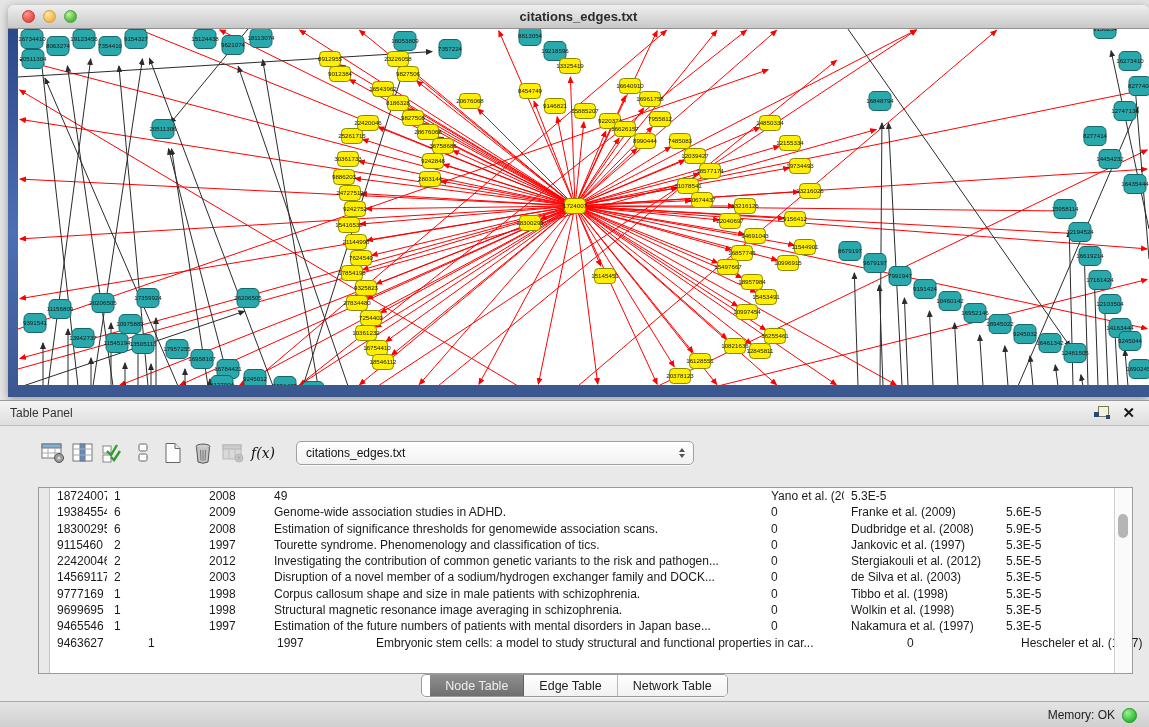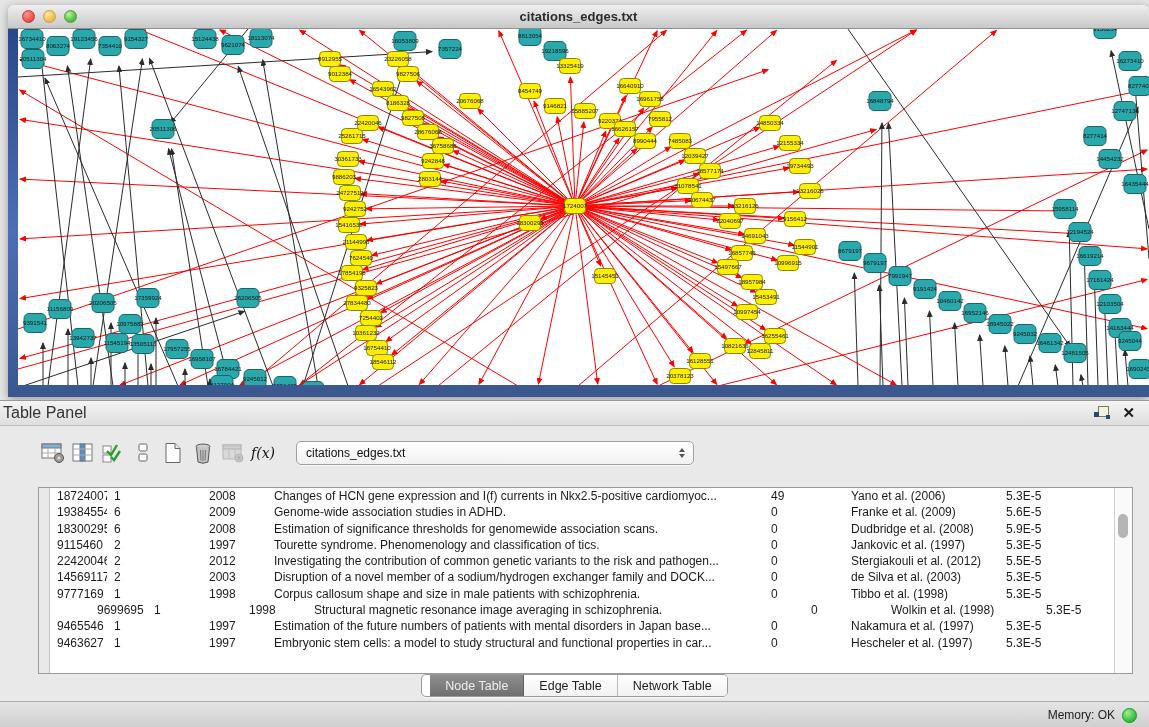--- a/index.html
+++ b/index.html
@@ -18,21 +18,21 @@
   .win-title{position:absolute;left:0;right:0;text-align:center;font-size:13px;font-weight:600;color:#2b2b2b;}
   .net-frame{position:absolute;top:24px;left:0;right:0;bottom:0;
     background:linear-gradient(180deg,#2b4788,#4c6fb5 55%,#3a578f);}
   .net-canvas{position:absolute;left:10px;top:0;right:0;bottom:12px;background:#ffffff;overflow:hidden;}
   .net-canvas svg{display:block;}
 
   
   .table-panel{position:absolute;left:0;top:400px;width:1149px;height:327px;background:#e9e9e9;border-top:1px solid #9a9a9a;}
   .tp-header{height:24px;background:linear-gradient(#f4f4f4,#dedede);border-bottom:1px solid #bdbdbd;
     display:flex;align-items:center;}
-  .tp-title{font-size:16px;color:#333;padding-left:3px;flex:1;}
+  .tp-title{font-size:12px;color:#333;padding-left:10px;flex:1;}
   .tp-hicons{display:flex;align-items:center;gap:12px;padding-right:14px;}
   .float-ic{width:16px;height:14px;position:relative;}
   .float-ic .sq1{position:absolute;left:4px;top:0;width:9px;height:9px;border:1px solid #7a7a55;background:#f2f2e0;}
   .float-ic .sq2{position:absolute;left:0;top:6px;width:5px;height:5px;background:#274a72;}
   .float-ic .sq3{position:absolute;right:0;top:9px;width:4px;height:4px;background:#274a72;}
   .close-x{font-size:15px;font-weight:bold;color:#1a1a1a;line-height:14px;cursor:default;}
 
   .tp-toolbar{display:flex;align-items:center;gap:4px;padding:10px 0 0 40px;height:34px;}
   .tb-ic{width:26px;height:26px;display:flex;align-items:center;justify-content:center;}
   .fx{font-family:"DejaVu Serif",serif;font-style:italic;font-size:14px;color:#111;}
@@ -589,21 +589,20 @@
     </div>
 
     <div class="table-wrap">
       <div class="gutter"></div>
       <div class="grid-area">
         <div id="table-rows">
             <div class="trow" style="grid-template-columns: 57px 95px 65px 497px 80px 155px 115px;">
               <div class="td">18724007</div>
               <div class="td">1</div>
               <div class="td">2008</div>
-              <div class="td">Changes of HCN gene expression and I(f) currents in Nkx2.5-positive cardiomyoc...</div>
               <div class="td">49</div>
               <div class="td">Yano et al. (2006)</div>
               <div class="td">5.3E-5</div>
             </div>
             <div class="trow" style="grid-template-columns: 57px 95px 65px 497px 80px 155px 115px;">
               <div class="td">19384554</div>
               <div class="td">6</div>
               <div class="td">2009</div>
               <div class="td">Genome-wide association studies in ADHD.</div>
               <div class="td">0</div>
@@ -648,39 +647,39 @@
             </div>
             <div class="trow" style="grid-template-columns: 57px 95px 65px 497px 80px 155px 115px;">
               <div class="td">9777169</div>
               <div class="td">1</div>
               <div class="td">1998</div>
               <div class="td">Corpus callosum shape and size in male patients with schizophrenia.</div>
               <div class="td">0</div>
               <div class="td">Tibbo et al. (1998)</div>
               <div class="td">5.3E-5</div>
             </div>
-            <div class="trow" style="grid-template-columns: 57px 95px 65px 497px 80px 155px 115px; margin-left: 40px;">
+            <div class="trow" style="grid-template-columns: 57px 95px 65px 497px 80px 155px 115px;">
               <div class="td">9699695</div>
               <div class="td">1</div>
               <div class="td">1998</div>
               <div class="td">Structural magnetic resonance image averaging in schizophrenia.</div>
               <div class="td">0</div>
               <div class="td">Wolkin et al. (1998)</div>
               <div class="td">5.3E-5</div>
             </div>
             <div class="trow" style="grid-template-columns: 57px 95px 65px 497px 80px 155px 115px;">
               <div class="td">9465546</div>
               <div class="td">1</div>
               <div class="td">1997</div>
               <div class="td">Estimation of the future numbers of patients with mental disorders in Japan base...</div>
               <div class="td">0</div>
               <div class="td">Nakamura et al. (1997)</div>
               <div class="td">5.3E-5</div>
             </div>
-            <div class="trow" style="grid-template-columns: 57px 95px 65px 497px 80px 155px 115px;">
+            <div class="trow" style="grid-template-columns: 57px 95px 65px 497px 80px 155px 115px; gap: 34px;">
               <div class="td">9463627</div>
               <div class="td">1</div>
               <div class="td">1997</div>
               <div class="td">Embryonic stem cells: a model to study structural and functional properties in car...</div>
               <div class="td">0</div>
               <div class="td">Hescheler et al. (1997)</div>
               <div class="td">5.3E-5</div>
             </div>
           </div>
       </div>

